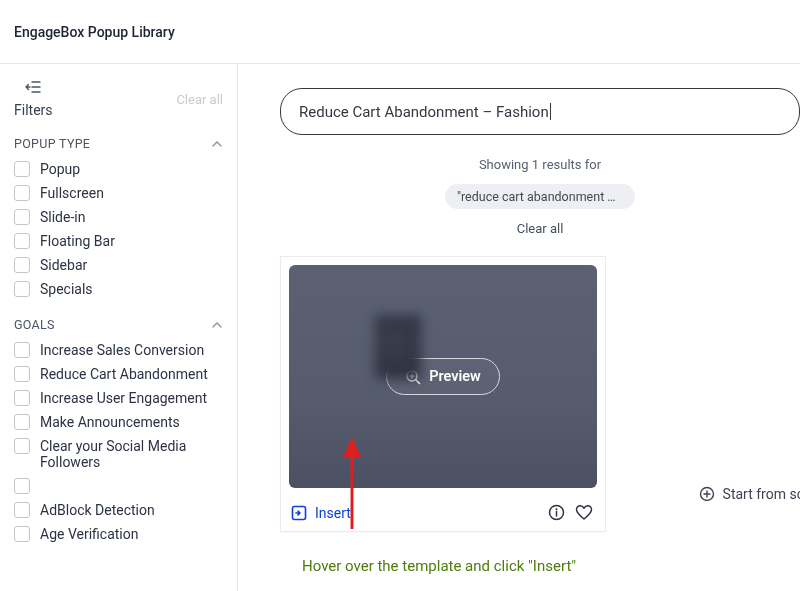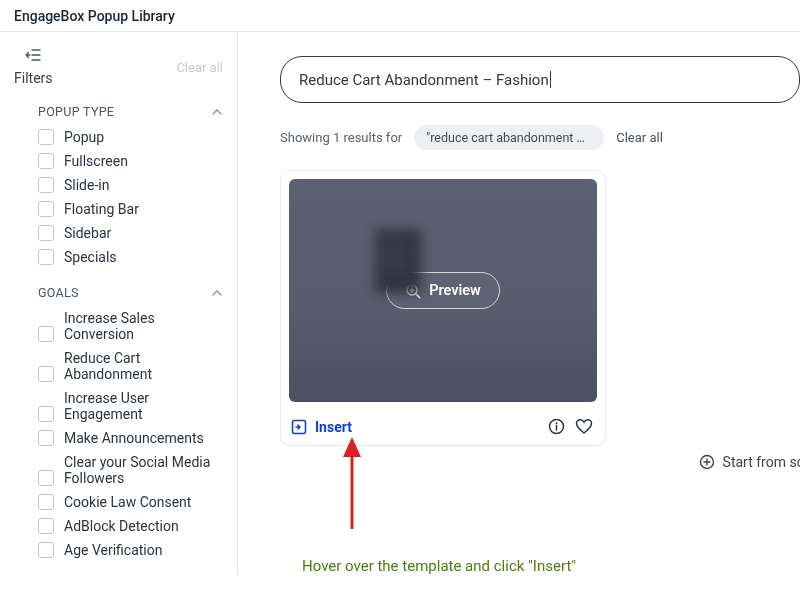--- a/index.html
+++ b/index.html
@@ -1,38 +1,38 @@
 <!DOCTYPE html>
 <html><head>
 <meta charset="utf-8">
 <style>
 * { box-sizing: border-box; margin: 0; padding: 0; }
 body { font-family: -apple-system, BlinkMacSystemFont, "Segoe UI", Roboto, sans-serif; color: #1d2438; background: #fff; width: 800px; height: 591px; overflow: hidden; position: relative; }
-.header { height: 32px; border-bottom: 1px solid #e5e7eb; display: flex; align-items: center; padding: 0 14px; font-size: 14px; font-weight: 500; color: #1d2438; }
+.header { height: 64px; border-bottom: 1px solid #e5e7eb; display: flex; align-items: center; padding: 0 14px; font-size: 14px; font-weight: 500; color: #1d2438; }
 .main { display: flex; height: calc(100% - 48px); }
 .sidebar { width: 256px; border-right: 1px solid #e5e7eb; padding: 16px 14px 0 14px; overflow: hidden; }
 .filters-row { display: flex; align-items: center; justify-content: space-between; margin-bottom: 18px; }
 .filters-left { display: flex; align-items: center; gap: 8px; color: #374151; font-size: 14px; flex-direction: column; }
 .clear-all-side { color: #c7cbd1; font-size: 13px; }
-.section { margin-bottom: 20px; margin-left: 24px; }
+.section { margin-bottom: 20px; }
 .section-head { display: flex; align-items: center; justify-content: space-between; color: #4b5563; font-size: 12.5px; letter-spacing: .3px; margin-bottom: 10px; }
 .checklist { display: flex; flex-direction: column; gap: 8px; }
-.checkitem { display: flex; align-items: flex-end; gap: 10px; color: #2b3344; font-size: 14px; }
+.checkitem { display: flex; align-items: flex-start; gap: 10px; color: #2b3344; font-size: 14px; }
 .checkbox { width: 16px; height: 16px; border: 1.5px solid #c1c6cf; border-radius: 3px; flex-shrink: 0; }
 .content { flex: 1; padding: 24px 0 0 42px; position: relative; }
 .search { width: 520px; height: 47px; border: 1.5px solid #333842; border-radius: 22px; display: flex; align-items: center; padding: 0 18px; font-size: 15px; color: #333842; }
-.results-bar { display: flex; align-items: center; gap: 12px; margin-top: 22px; font-size: 13px; color: #5a6170; }
+.results-bar { display: flex; align-items: center; gap: 12px; margin-top: 22px; font-size: 13px; color: #5a6170; flex-direction: column; }
 .chip { background: #edeff2; border-radius: 14px; padding: 5px 12px 5px 12px; font-size: 12.5px; color: #434a57; max-width: 190px; white-space: nowrap; overflow: hidden; text-overflow: ellipsis; }
 .clear-all-top { color: #474e5c; font-size: 13px; }
-.card { width: 326px; border: 1px solid #e8eaee; border-radius: 10px; margin-top: 20px; box-shadow: 0 1px 2px rgba(0,0,0,0.03); overflow: hidden; background:#fff; }
+.card { width: 326px; border: 1px solid #e8eaee; border-radius: 0; margin-top: 20px; box-shadow: 0 1px 2px rgba(0,0,0,0.03); overflow: hidden; background:#fff; }
 .thumb { height: 223px; margin: 8px; border-radius: 6px; background: linear-gradient(180deg,#5b6172 0%, #565c6e 60%, #4b5062 100%); position: relative; display:flex; align-items:center; justify-content:center; }
 .thumb::before { content:""; position:absolute; left:86px; top:50px; width:46px; height:64px; background: radial-gradient(circle at 40% 40%, #3a3f4e, #2a2e3b); filter: blur(6px); border-radius:4px; }
 .preview-btn { border: 1.5px solid #d6d8dc; color: #fff; background: rgba(255,255,255,0.04); padding: 9px 18px; border-radius: 22px; display:flex; align-items:center; gap:8px; font-size:14.5px; font-weight:600; }
 .card-foot { display:flex; align-items:center; justify-content:space-between; padding: 8px 12px 10px 10px; }
-.insert { display:flex; align-items:center; gap:8px; color:#1040d6; font-weight:700; font-size:14px; }
+.insert { display:flex; align-items:center; gap:8px; color:#1040d6; font-weight:400; font-size:14px; }
 .foot-icons { display:flex; align-items:center; gap:10px; color:#2b3344; }
 .start-scratch { position:absolute; right:-28px; top: 422px; display:flex; align-items:center; gap:8px; color:#3c4352; font-size:14px; }
 .arrow-svg { position:absolute; left:340px; top:437px; pointer-events:none; }
 .annot { position:absolute; left:302px; top:557px; color:#4d7c0f; font-size:15px; }
 svg { display:block; }
 </style>
 </head>
 <body>
 
 <div class="header">
@@ -119,21 +119,20 @@
         <div class="checkitem">
             <span class="checkbox"></span>
             <span>Make Announcements</span>
           </div>
         <div class="checkitem">
             <span class="checkbox"></span>
             <span>Clear your Social Media Followers</span>
           </div>
         <div class="checkitem">
             <span class="checkbox"></span>
-            <span>Cookie Law Consent</span>
           </div>
         <div class="checkitem">
             <span class="checkbox"></span>
             <span>AdBlock Detection</span>
           </div>
         <div class="checkitem">
             <span class="checkbox"></span>
             <span>Age Verification</span>
           </div>
       </div>

